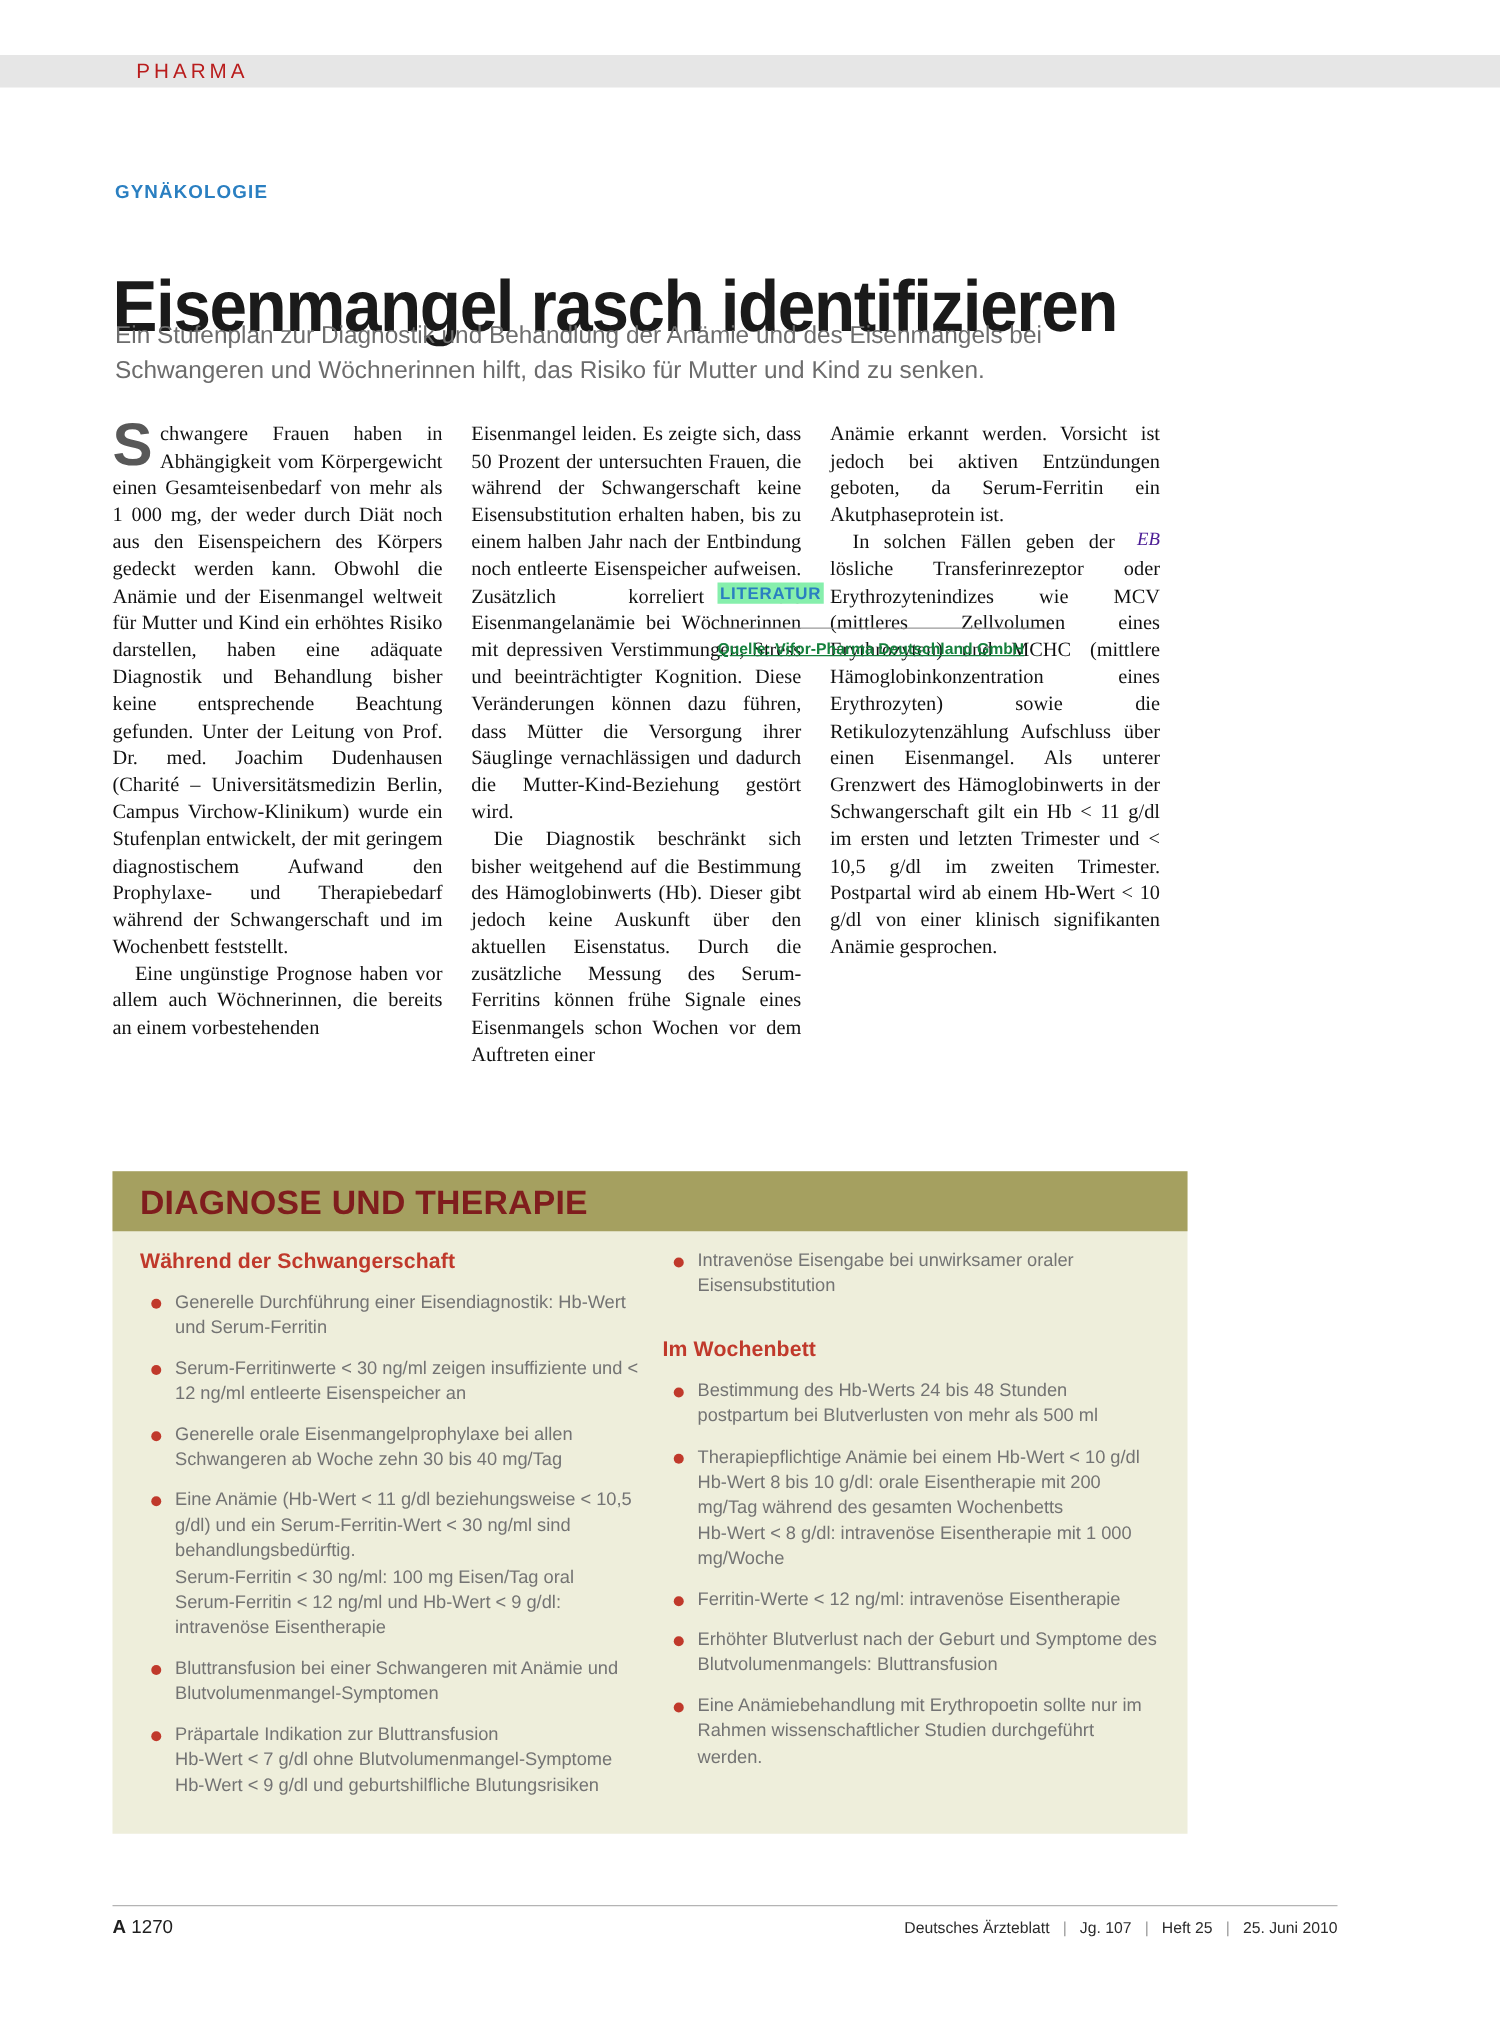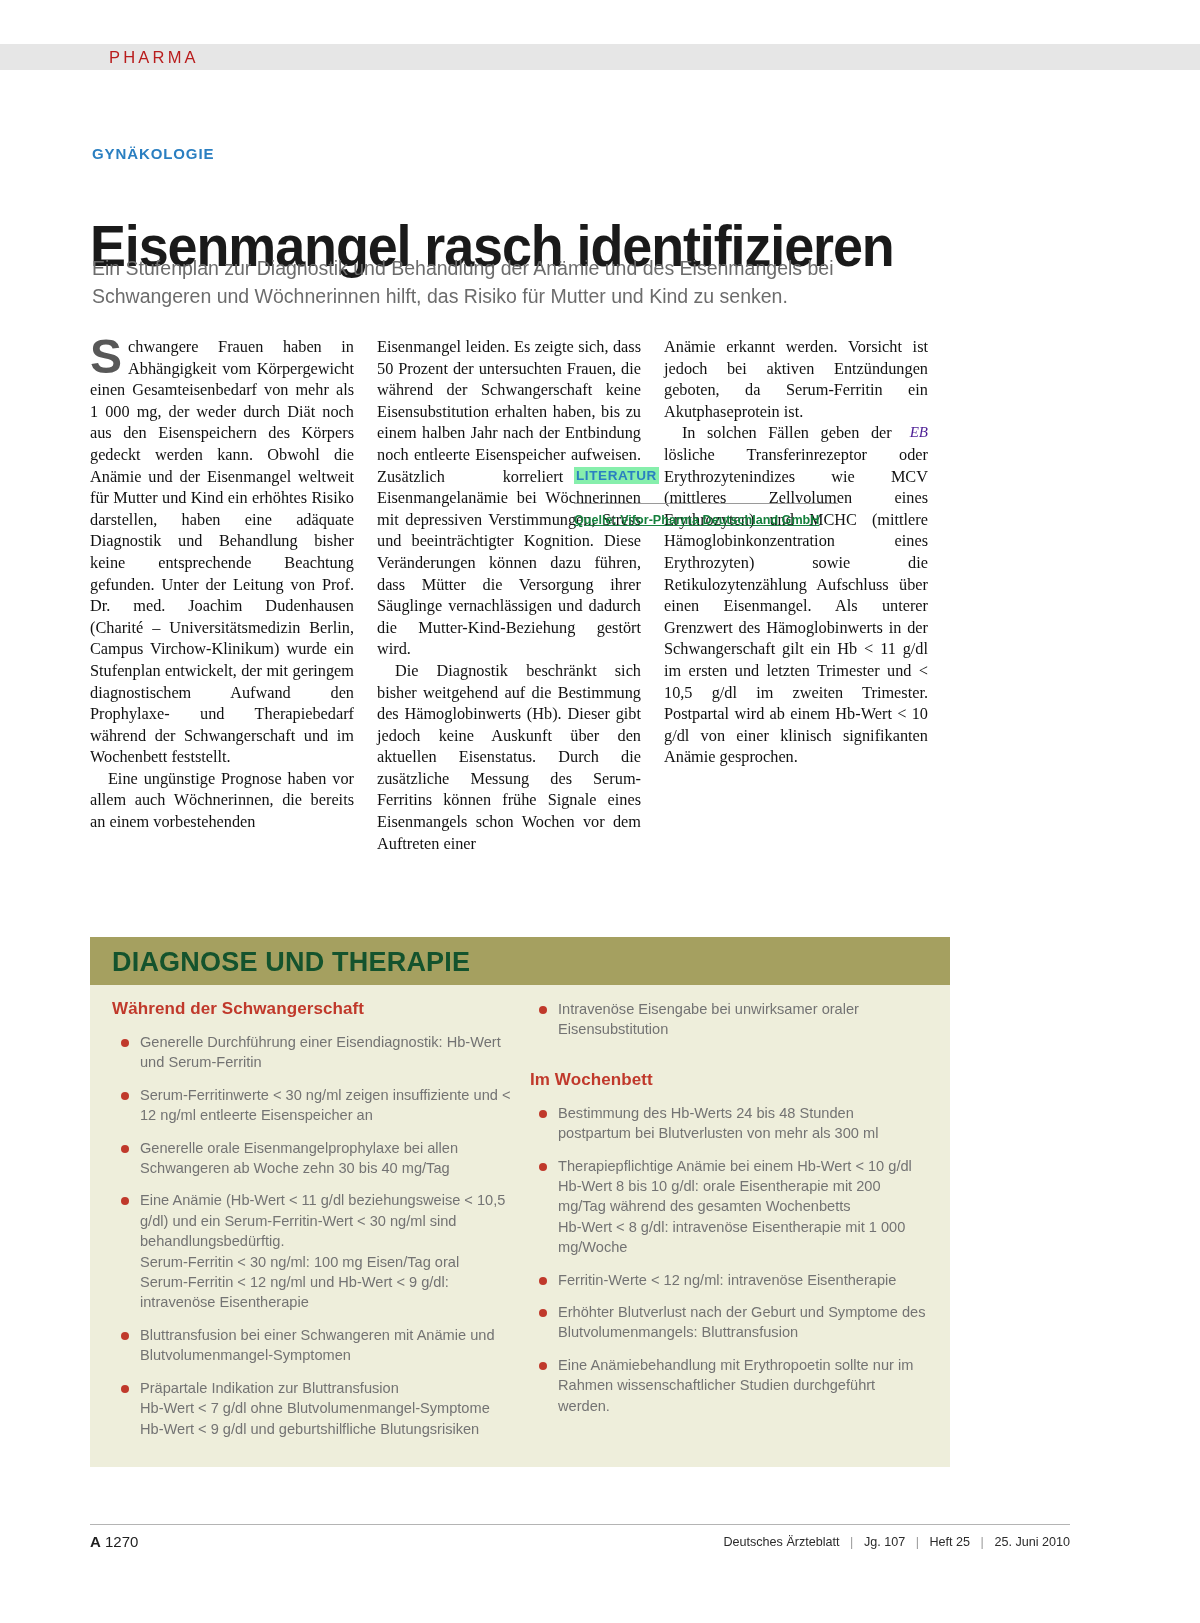--- a/index.html
+++ b/index.html
@@ -166,21 +166,21 @@
     height: 48px;
     background: #a5a060;
   }
   .box-header-title {
     position: absolute;
     left: 22px;
     top: 10px;
     font-size: 27px;
     font-weight: 700;
     letter-spacing: 0.2px;
-    color: #14532d;
+    color: #7f1d1d;
     font-family: "Liberation Sans", sans-serif;
   }
   .box-col {
     position: absolute;
     top: 62px;
     font-family: "Liberation Sans", sans-serif;
   }
   .box-col-left  { left: 22px;  width: 400px; }
   .box-col-right { left: 440px; width: 400px; }
 
@@ -303,21 +303,21 @@
         <li><span>Präpartale Indikation zur Bluttransfusion</span><span class="sub">Hb-Wert &lt; 7 g/dl ohne Blutvolumenmangel-Symptome</span><span class="sub">Hb-Wert &lt; 9 g/dl und geburtshilfliche Blutungsrisiken</span></li>
       </ul>
   </div>
 
   <div class="box-col box-col-right">
     <ul class="blist">
         <li><span>Intravenöse Eisengabe bei unwirksamer oraler Eisensubstitution</span></li>
       </ul>
     <div class="sub-head spaced">Im Wochenbett</div>
     <ul class="blist">
-        <li><span>Bestimmung des Hb-Werts 24 bis 48 Stunden postpartum bei Blutverlusten von mehr als 300 ml</span></li>
+        <li><span>Bestimmung des Hb-Werts 24 bis 48 Stunden postpartum bei Blutverlusten von mehr als 500 ml</span></li>
         <li><span>Therapiepflichtige Anämie bei einem Hb-Wert &lt; 10 g/dl</span><span class="sub">Hb-Wert 8 bis 10 g/dl: orale Eisentherapie mit 200 mg/Tag während des gesamten Wochenbetts</span><span class="sub">Hb-Wert &lt; 8 g/dl: intravenöse Eisentherapie mit 1 000 mg/Woche</span></li>
         <li><span>Ferritin-Werte &lt; 12 ng/ml: intravenöse Eisentherapie</span></li>
         <li><span>Erhöhter Blutverlust nach der Geburt und Symptome des Blutvolumenmangels: Bluttransfusion</span></li>
         <li><span>Eine Anämiebehandlung mit Erythropoetin sollte nur im Rahmen wissenschaftlicher Studien durchgeführt werden.</span></li>
       </ul>
   </div>
 </div>
 
 <div class="footer-rule"></div>
 <div class="folio">

